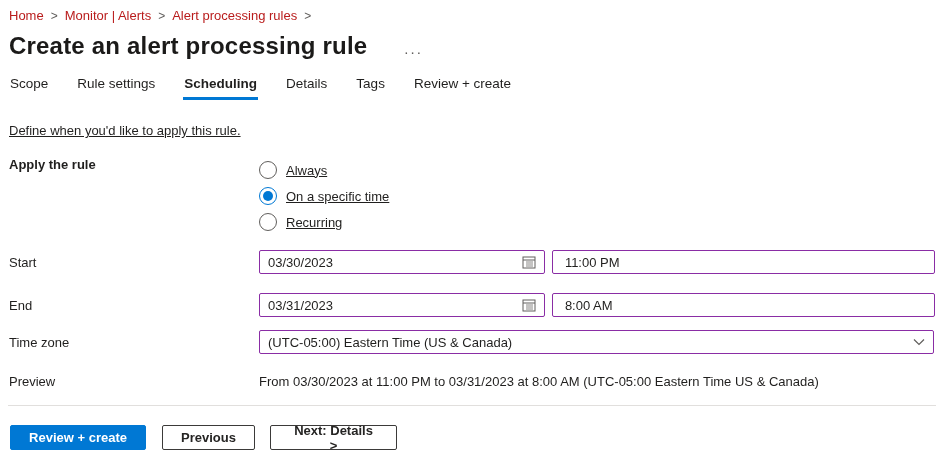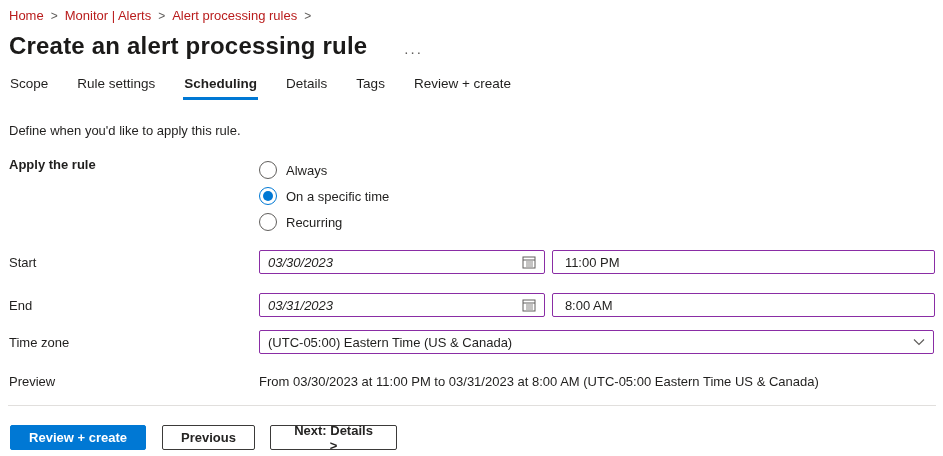--- a/index.html
+++ b/index.html
@@ -22,52 +22,52 @@
   .title-row { display: flex; align-items: center; margin-top: 9px; gap: 11px; }
   .page-title { font-size: 24px; font-weight: 700; color: #1b1a19; letter-spacing: 0.2px; }
   .more-icon { color: #605e5c; margin-left: 26px; font-size: 15px; letter-spacing: 2px; cursor: pointer; position: relative; top: 2px; }
 
   
   .tabs { display: flex; gap: 27px; margin-top: 16px; font-size: 13.5px; }
   .tab { padding: 0 1px 6px 1px; border-bottom: 3px solid transparent; cursor: pointer; color: #201f1e; }
   .tab.active { font-weight: 700; border-bottom-color: #0078d4; }
 
   
-  .description { margin-top: 23px; font-size: 13px; color: #201f1e; }
+  .description { margin-top: 23px; font-size: 13px; color: #201f1e; text-decoration: underline; }
 
   
   .form-row { display: flex; align-items: center; }
   .form-label-col { width: 250px; flex: 0 0 250px; font-size: 13px; }
   .bold-label { font-weight: 700; }
 
   .apply-row { margin-top: 19px; align-items: flex-start; }
   .radio-group { display: flex; flex-direction: column; }
   .radio-option { display: flex; align-items: center; height: 26px; cursor: pointer; }
   .radio-circle {
     width: 18px; height: 18px; border-radius: 50%;
     border: 1px solid #605e5c; background: #fff;
     display: inline-flex; align-items: center; justify-content: center;
     flex: 0 0 18px;
   }
   .radio-option.selected .radio-circle { border: 1px solid #0078d4; }
   .radio-dot { width: 10px; height: 10px; border-radius: 50%; background: transparent; }
   .radio-option.selected .radio-dot { background: #0078d4; }
-  .radio-label { margin-left: 9px; font-size: 13px; }
+  .radio-label { margin-left: 9px; font-size: 13px; text-decoration: underline; }
 
   .row-start { margin-top: 15px; }
   .row-end { margin-top: 19px; }
   .row-timezone { margin-top: 13px; }
   .row-preview { margin-top: 20px; align-items: flex-start; }
 
   .input-box {
     height: 24px; border: 1px solid #8a2da5; border-radius: 2px;
     display: flex; align-items: center; background: #fff;
     font-size: 13px; color: #201f1e; padding: 0 8px; cursor: text;
   }
-  .date-input { width: 288px; justify-content: space-between; font-style: italic; }
+  .date-input { width: 288px; justify-content: space-between; }
   .time-input { width: 386px; margin-left: 7px; padding-left: 12px; }
   .dropdown { width: 675px; justify-content: space-between; cursor: pointer; }
   .cal-icon, .chev-icon { display: inline-flex; align-items: center; }
 
   .preview-text { font-size: 13px; color: #201f1e; }
 
   .divider { margin-top: 16px; margin-left: -1px; width: 928px; height: 1px; background: #e1dfdd; }
 
   
   .footer { display: flex; margin-top: 19px; align-items: center; }

